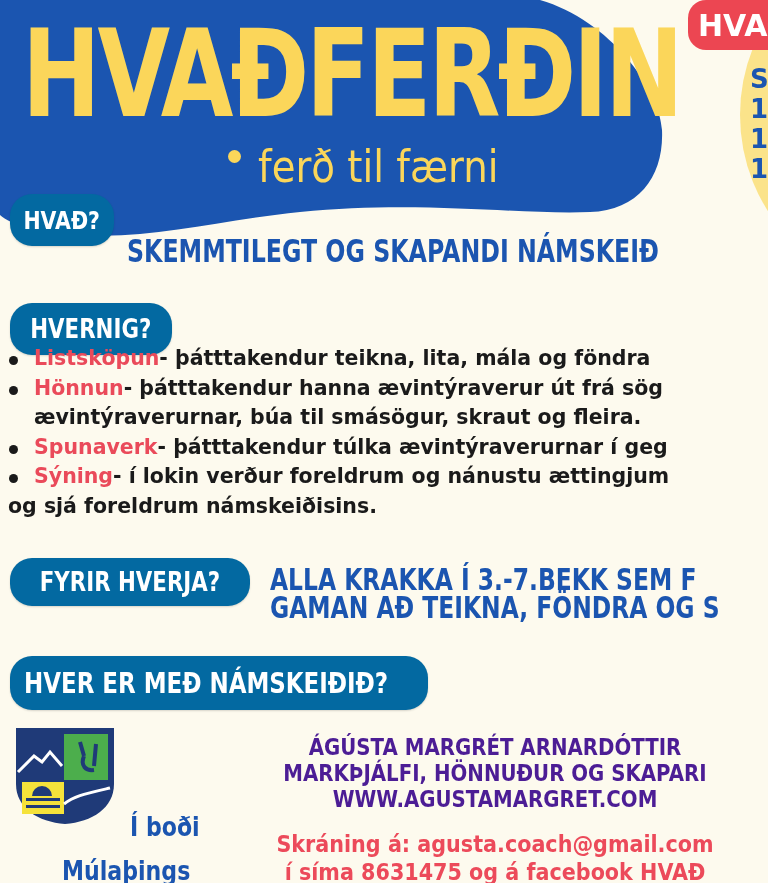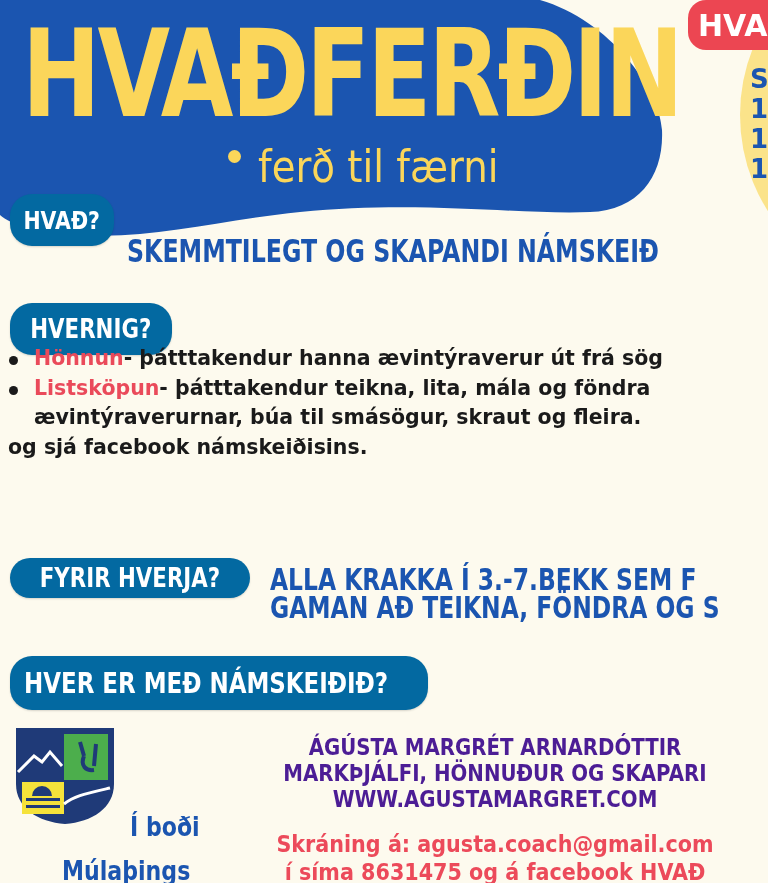--- a/index.html
+++ b/index.html
@@ -141,30 +141,36 @@
   <span>HVAÐ?</span>
 </div>
 <div class="heading-blue" style="left:127px;top:232px;font-size:32px;transform:scaleX(0.74);">SKEMMTILEGT OG SKAPANDI NÁMSKEIÐ</div>
 
 <div class="pill" style="left:10px;top:282px;width:162px;height:52px;font-size:26px;margin-top:21px;">
   <span>HVERNIG?</span>
 </div>
 
 <div class="bullets">
   <div class="bullet-row">
+    <span class="dot"></span><span class="term">Listsköpun</span><span>- þátttakendur teikna, lita, mála og föndra</span>
+  </div>
+  <div class="bullet-row">
     <span class="dot"></span><span class="term">Hönnun</span><span>- þátttakendur hanna ævintýraverur út frá sög</span>
   </div>
-  <div class="bullet-row">
-    <span class="dot"></span><span class="term">Listsköpun</span><span>- þátttakendur teikna, lita, mála og föndra</span>
-  </div>
   <div class="cont">ævintýraverurnar, búa til smásögur, skraut og fleira.</div>
-  <div class="cont" style="padding-left:0">og sjá facebook námskeiðisins.</div>
-</div>
-
-<div class="pill" style="left:10px;top:558px;width:240px;height:40px;font-size:26px;">
+  <div class="bullet-row">
+    <span class="dot"></span><span class="term">Spunaverk</span><span>- þátttakendur túlka ævintýraverurnar í geg</span>
+  </div>
+  <div class="bullet-row">
+    <span class="dot"></span><span class="term">Sýning</span><span>- í lokin verður foreldrum og nánustu ættingjum</span>
+  </div>
+  <div class="cont" style="padding-left:0">og sjá foreldrum námskeiðisins.</div>
+</div>
+
+<div class="pill" style="left:10px;top:558px;width:240px;height:48px;font-size:26px;">
   <span>FYRIR HVERJA?</span>
 </div>
 <div class="heading-blue" style="left:270px;top:566px;font-size:30px;line-height:28px;transform:scaleX(0.78);">
   <div>ALLA KRAKKA  Í 3.-7.BEKK SEM F</div>
   <div>GAMAN AÐ TEIKNA, FÖNDRA OG S</div>
 </div>
 
 <div class="pill" style="left:10px;top:656px;width:418px;height:54px;font-size:28px;justify-content:flex-end;">
   <span>HVER ER MEÐ NÁMSKEIÐIÐ?</span>
 </div>

